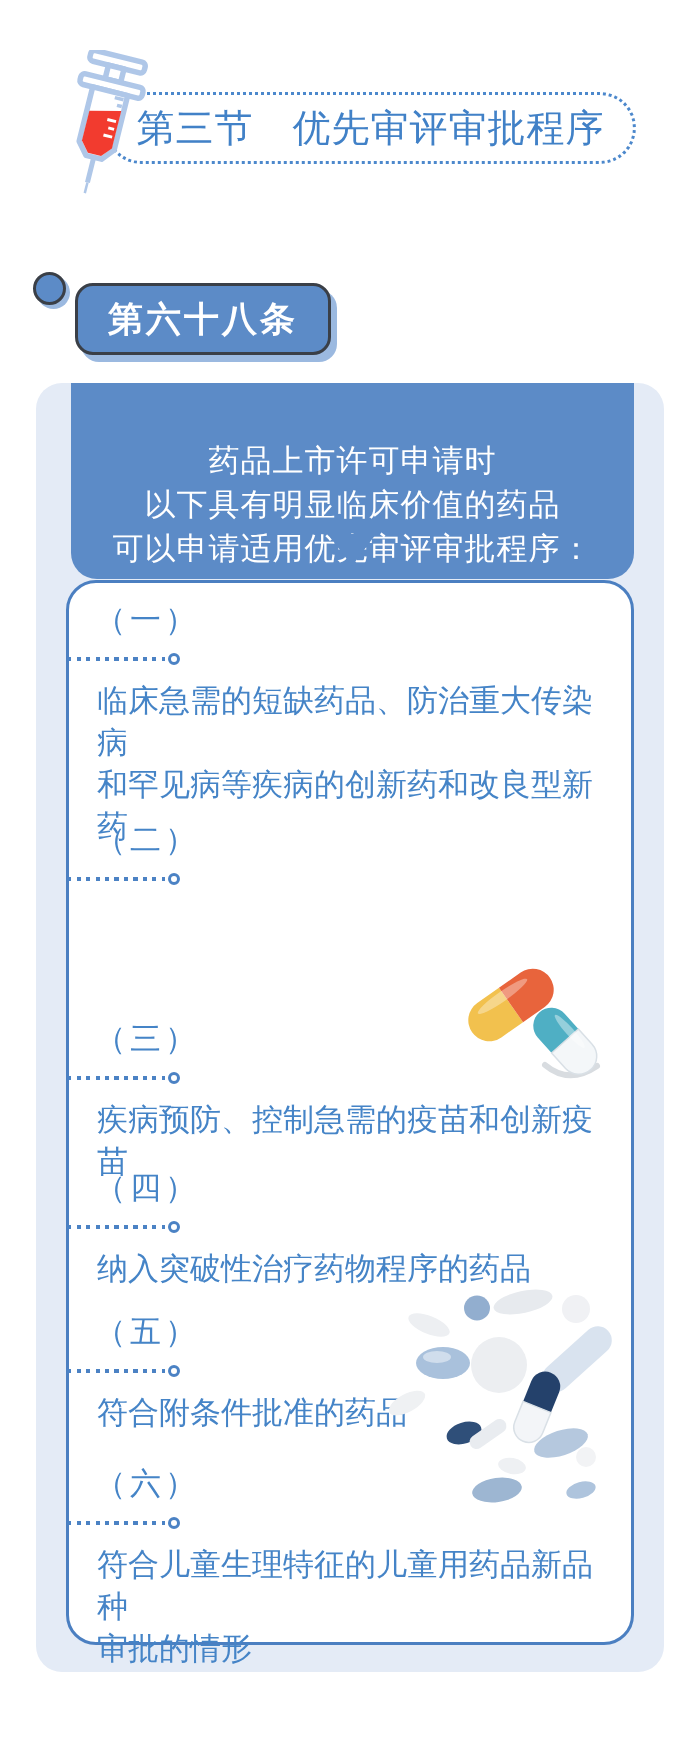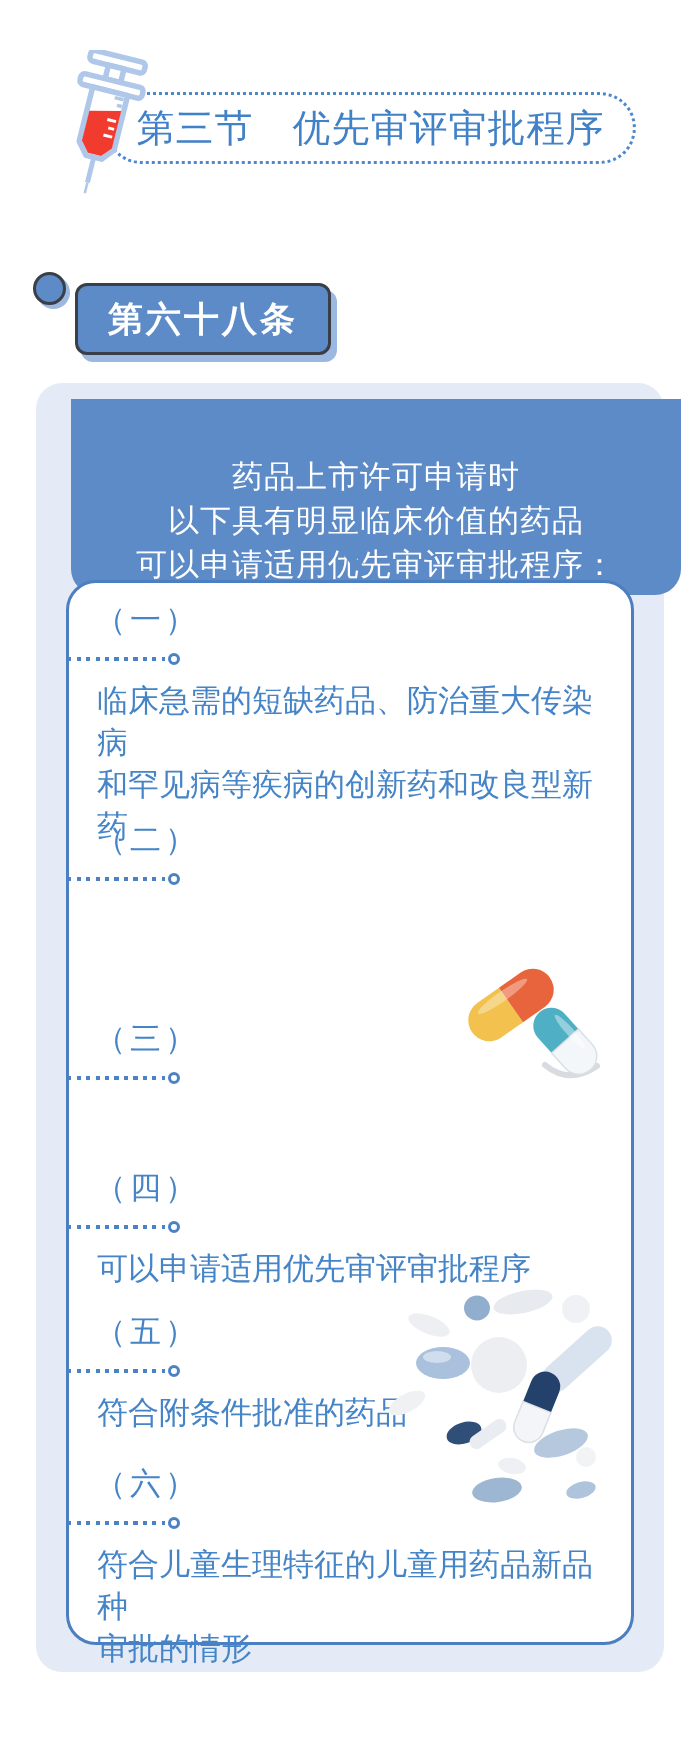--- a/index.html
+++ b/index.html
@@ -15,33 +15,33 @@
   }
   .syringe{position:absolute;left:44px;top:50px;z-index:2;}
 
   
   .article-circle{
     position:absolute;left:33px;top:272px;width:27px;height:27px;border-radius:50%;
     background:#5C8BC7;border:3px solid #3A3F47;box-shadow:4px 4px 0 #9BB9E0;
   }
   .article-badge{
     position:absolute;left:75px;top:283px;height:66px;line-height:66px;padding:0 30px;
-    background:#5C8BC7;border:3px solid #3A3F47;border-radius:12px;
+    background:#5C8BC7;border:3px solid #3A3F47;border-radius:18px;
     box-shadow:6px 7px 0 #9BB9E0;color:#ffffff;font-size:35px;font-weight:bold;letter-spacing:3px;
   }
 
   
   .panel{
     position:absolute;left:36px;top:383px;width:628px;height:1289px;
     background:#E4EBF6;border-radius:26px;
   }
 
   
   .bubble{
-    position:absolute;left:35px;top:16px;width:610px;
+    position:absolute;left:35px;top:0;width:563px;
     background:#5C8BC7;border-radius:0 0 26px 26px;
     color:#ffffff;text-align:center;font-size:31px;line-height:44px;
     padding:12px 0 8px;white-space:pre-line;letter-spacing:1px;
   }
   .bubble-tail{
     position:absolute;top:151px;left:292px;width:0;height:0;
     border-left:24px solid transparent;border-right:24px solid transparent;
     border-top:32px solid #5C8BC7;
   }
 
@@ -120,29 +120,30 @@
           <div class="divider-dot"></div>
         </div>
       </div>
 
       <div class="item" style="top:436px">
         <div class="item-marker">（三）</div>
         <div class="item-divider">
           <div class="divider-line"></div>
           <div class="divider-dot"></div>
         </div>
+        <div class="item-text">疾病预防、控制急需的疫苗和创新疫苗</div>
       </div>
 
       <div class="item" style="top:585px">
         <div class="item-marker">（四）</div>
         <div class="item-divider">
           <div class="divider-line"></div>
           <div class="divider-dot"></div>
         </div>
-        <div class="item-text">可以申请适用优先审评审批程序</div>
+        <div class="item-text">纳入突破性治疗药物程序的药品</div>
       </div>
 
       <div class="item" style="top:729px">
         <div class="item-marker">（五）</div>
         <div class="item-divider">
           <div class="divider-line"></div>
           <div class="divider-dot"></div>
         </div>
         <div class="item-text">符合附条件批准的药品</div>
       </div>

